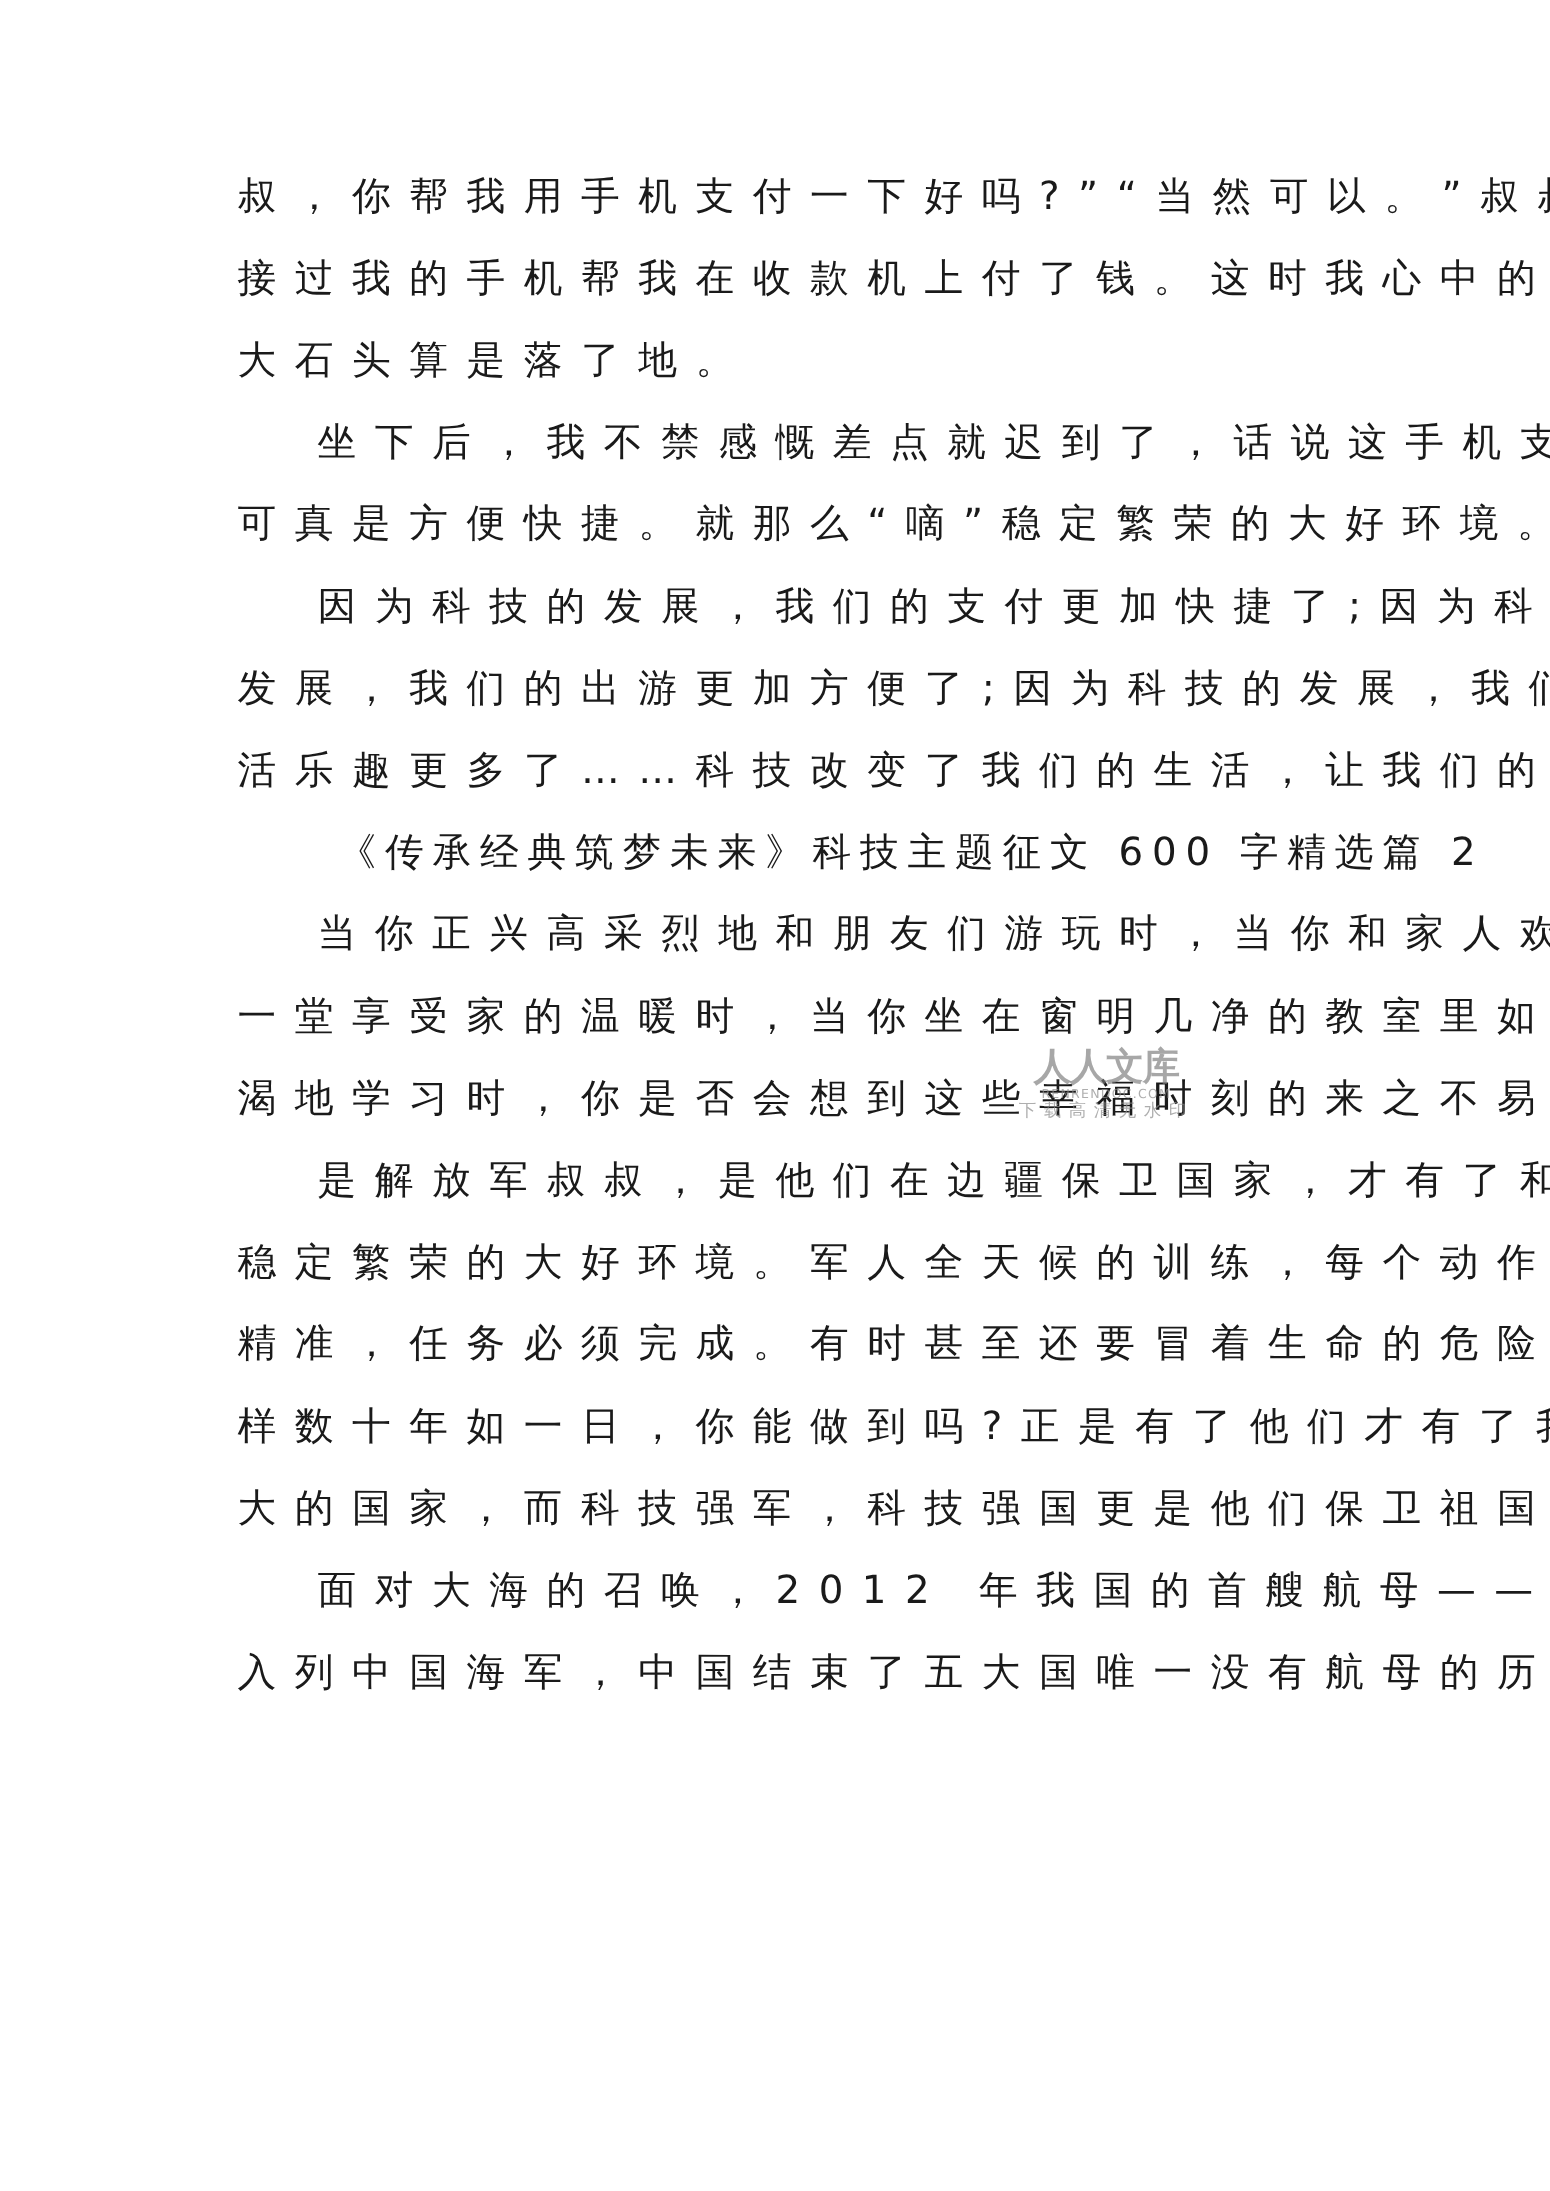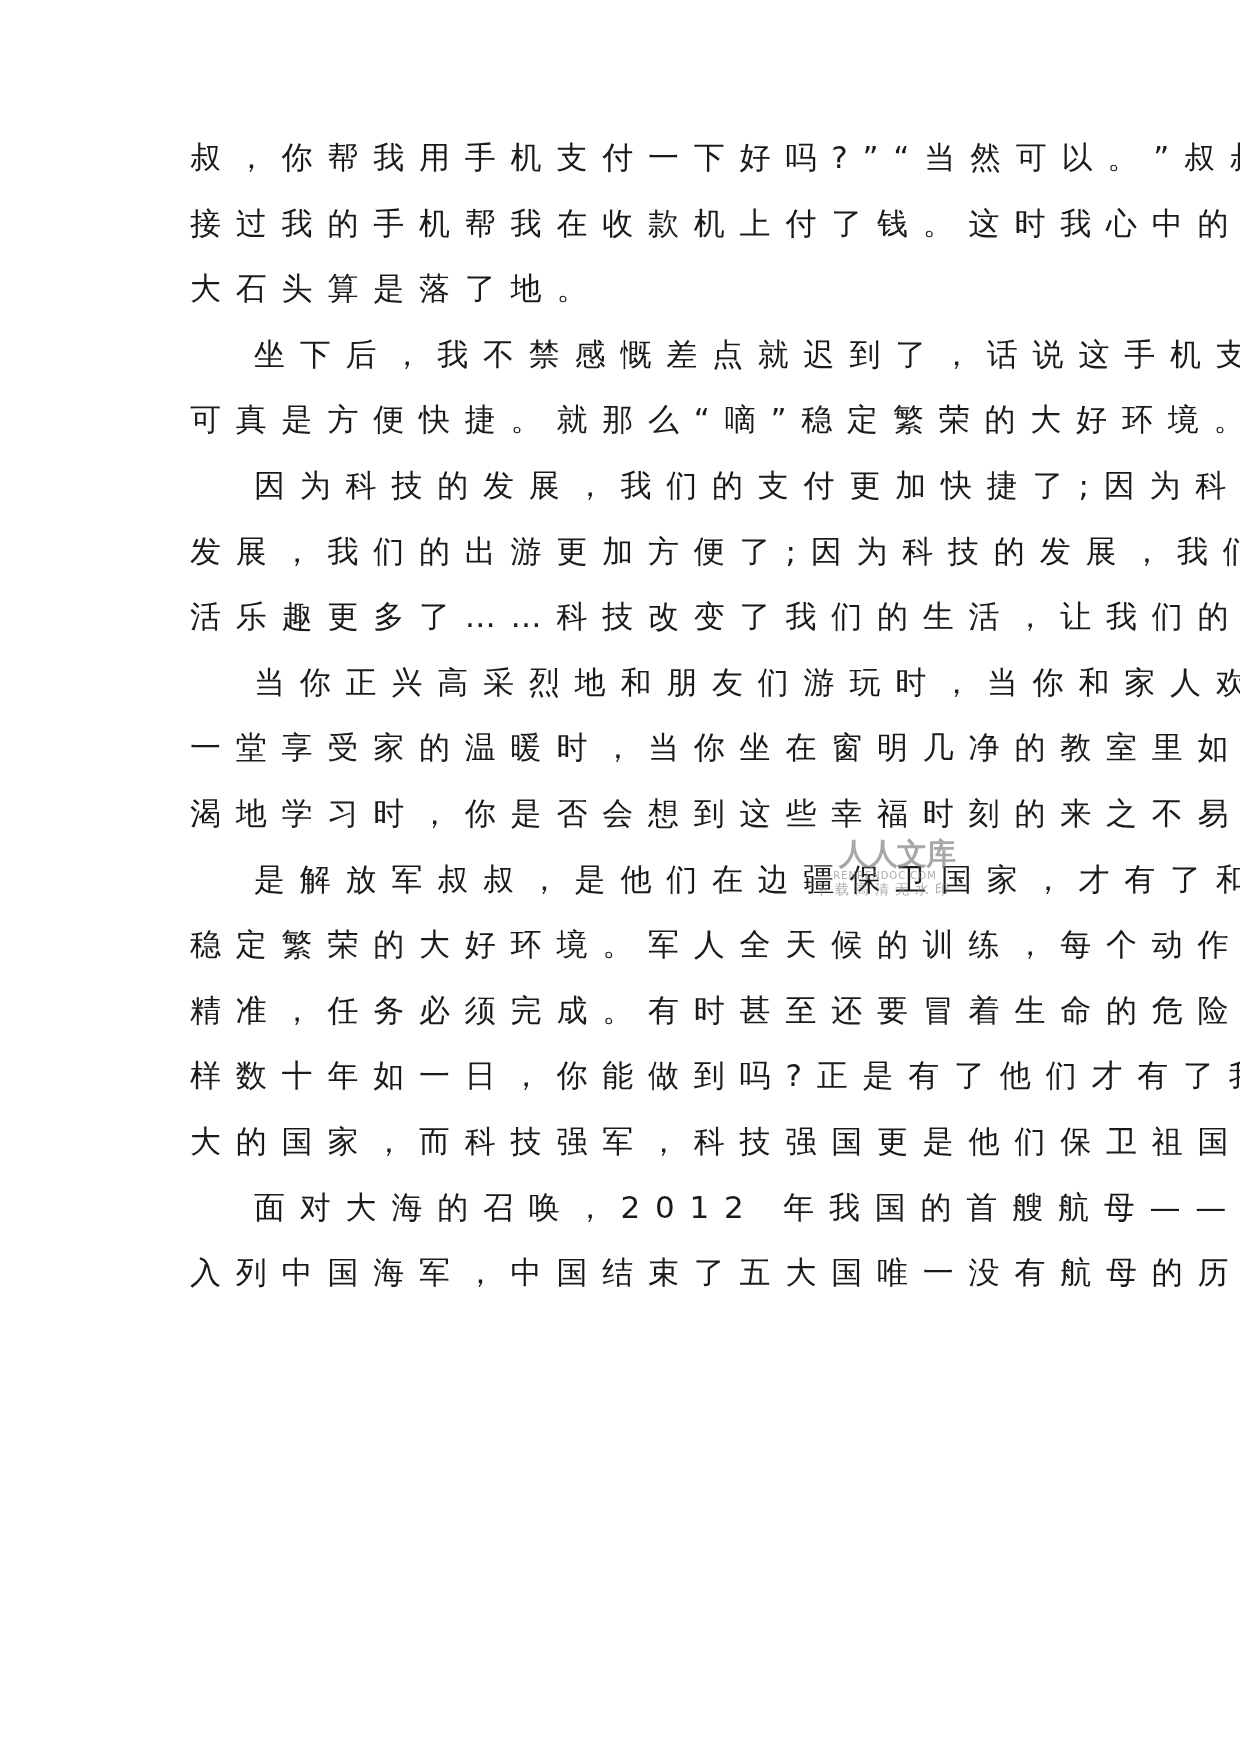--- a/index.html
+++ b/index.html
@@ -25,21 +25,21 @@
     font-size: 31px;
     letter-spacing: 7px;
     white-space: nowrap;
     padding-left: 80px;
   }
   .watermark {
     position: absolute; left: 815px; top: 838px; width: 140px; text-align: center;
     font-family: "DejaVu Sans", "Liberation Sans", sans-serif;
     pointer-events: none;
   }
-  .wm-main { font-size: 30px; font-weight: bold; color: rgba(120,120,120,0.65); line-height: 32px; letter-spacing: -1px; text-align: right; }
+  .wm-main { font-size: 30px; font-weight: bold; color: rgba(120,120,120,0.65); line-height: 32px; letter-spacing: -1px; }
   .wm-url { font-size: 10px; color: rgba(140,140,140,0.7); letter-spacing: 1px; line-height: 12px; }
   .wm-sub { font-size: 14px; color: rgba(140,140,140,0.7); letter-spacing: 6px; line-height: 14px; }
 </style>
 </head>
 <body>
 
 <div class="page">
   <div class="content">
 
     <div>
@@ -52,20 +52,23 @@
       <div class="line indent">坐下后，我不禁感慨差点就迟到了，话说这手机支付</div>
       <div class="line">可真是方便快捷。就那么“嘀”稳定繁荣的大好环境。</div>
     </div>
 
     <div>
       <div class="line indent">因为科技的发展，我们的支付更加快捷了;因为科技的</div>
       <div class="line">发展，我们的出游更加方便了;因为科技的发展，我们的生</div>
       <div class="line">活乐趣更多了……科技改变了我们的生活，让我们的生活</div>
     </div>
 
+    <div>
+      <div class="title-line">《传承经典筑梦未来》科技主题征文 600 字精选篇 2</div>
+    </div>
 
     <div>
       <div class="line indent">当你正兴高采烈地和朋友们游玩时，当你和家人欢聚</div>
       <div class="line">一堂享受家的温暖时，当你坐在窗明几净的教室里如饥似</div>
       <div class="line">渴地学习时，你是否会想到这些幸福时刻的来之不易?你是</div>
     </div>
 
     <div>
       <div class="line indent">是解放军叔叔，是他们在边疆保卫国家，才有了和平</div>
       <div class="line">稳定繁荣的大好环境。军人全天候的训练，每个动作必须</div>

